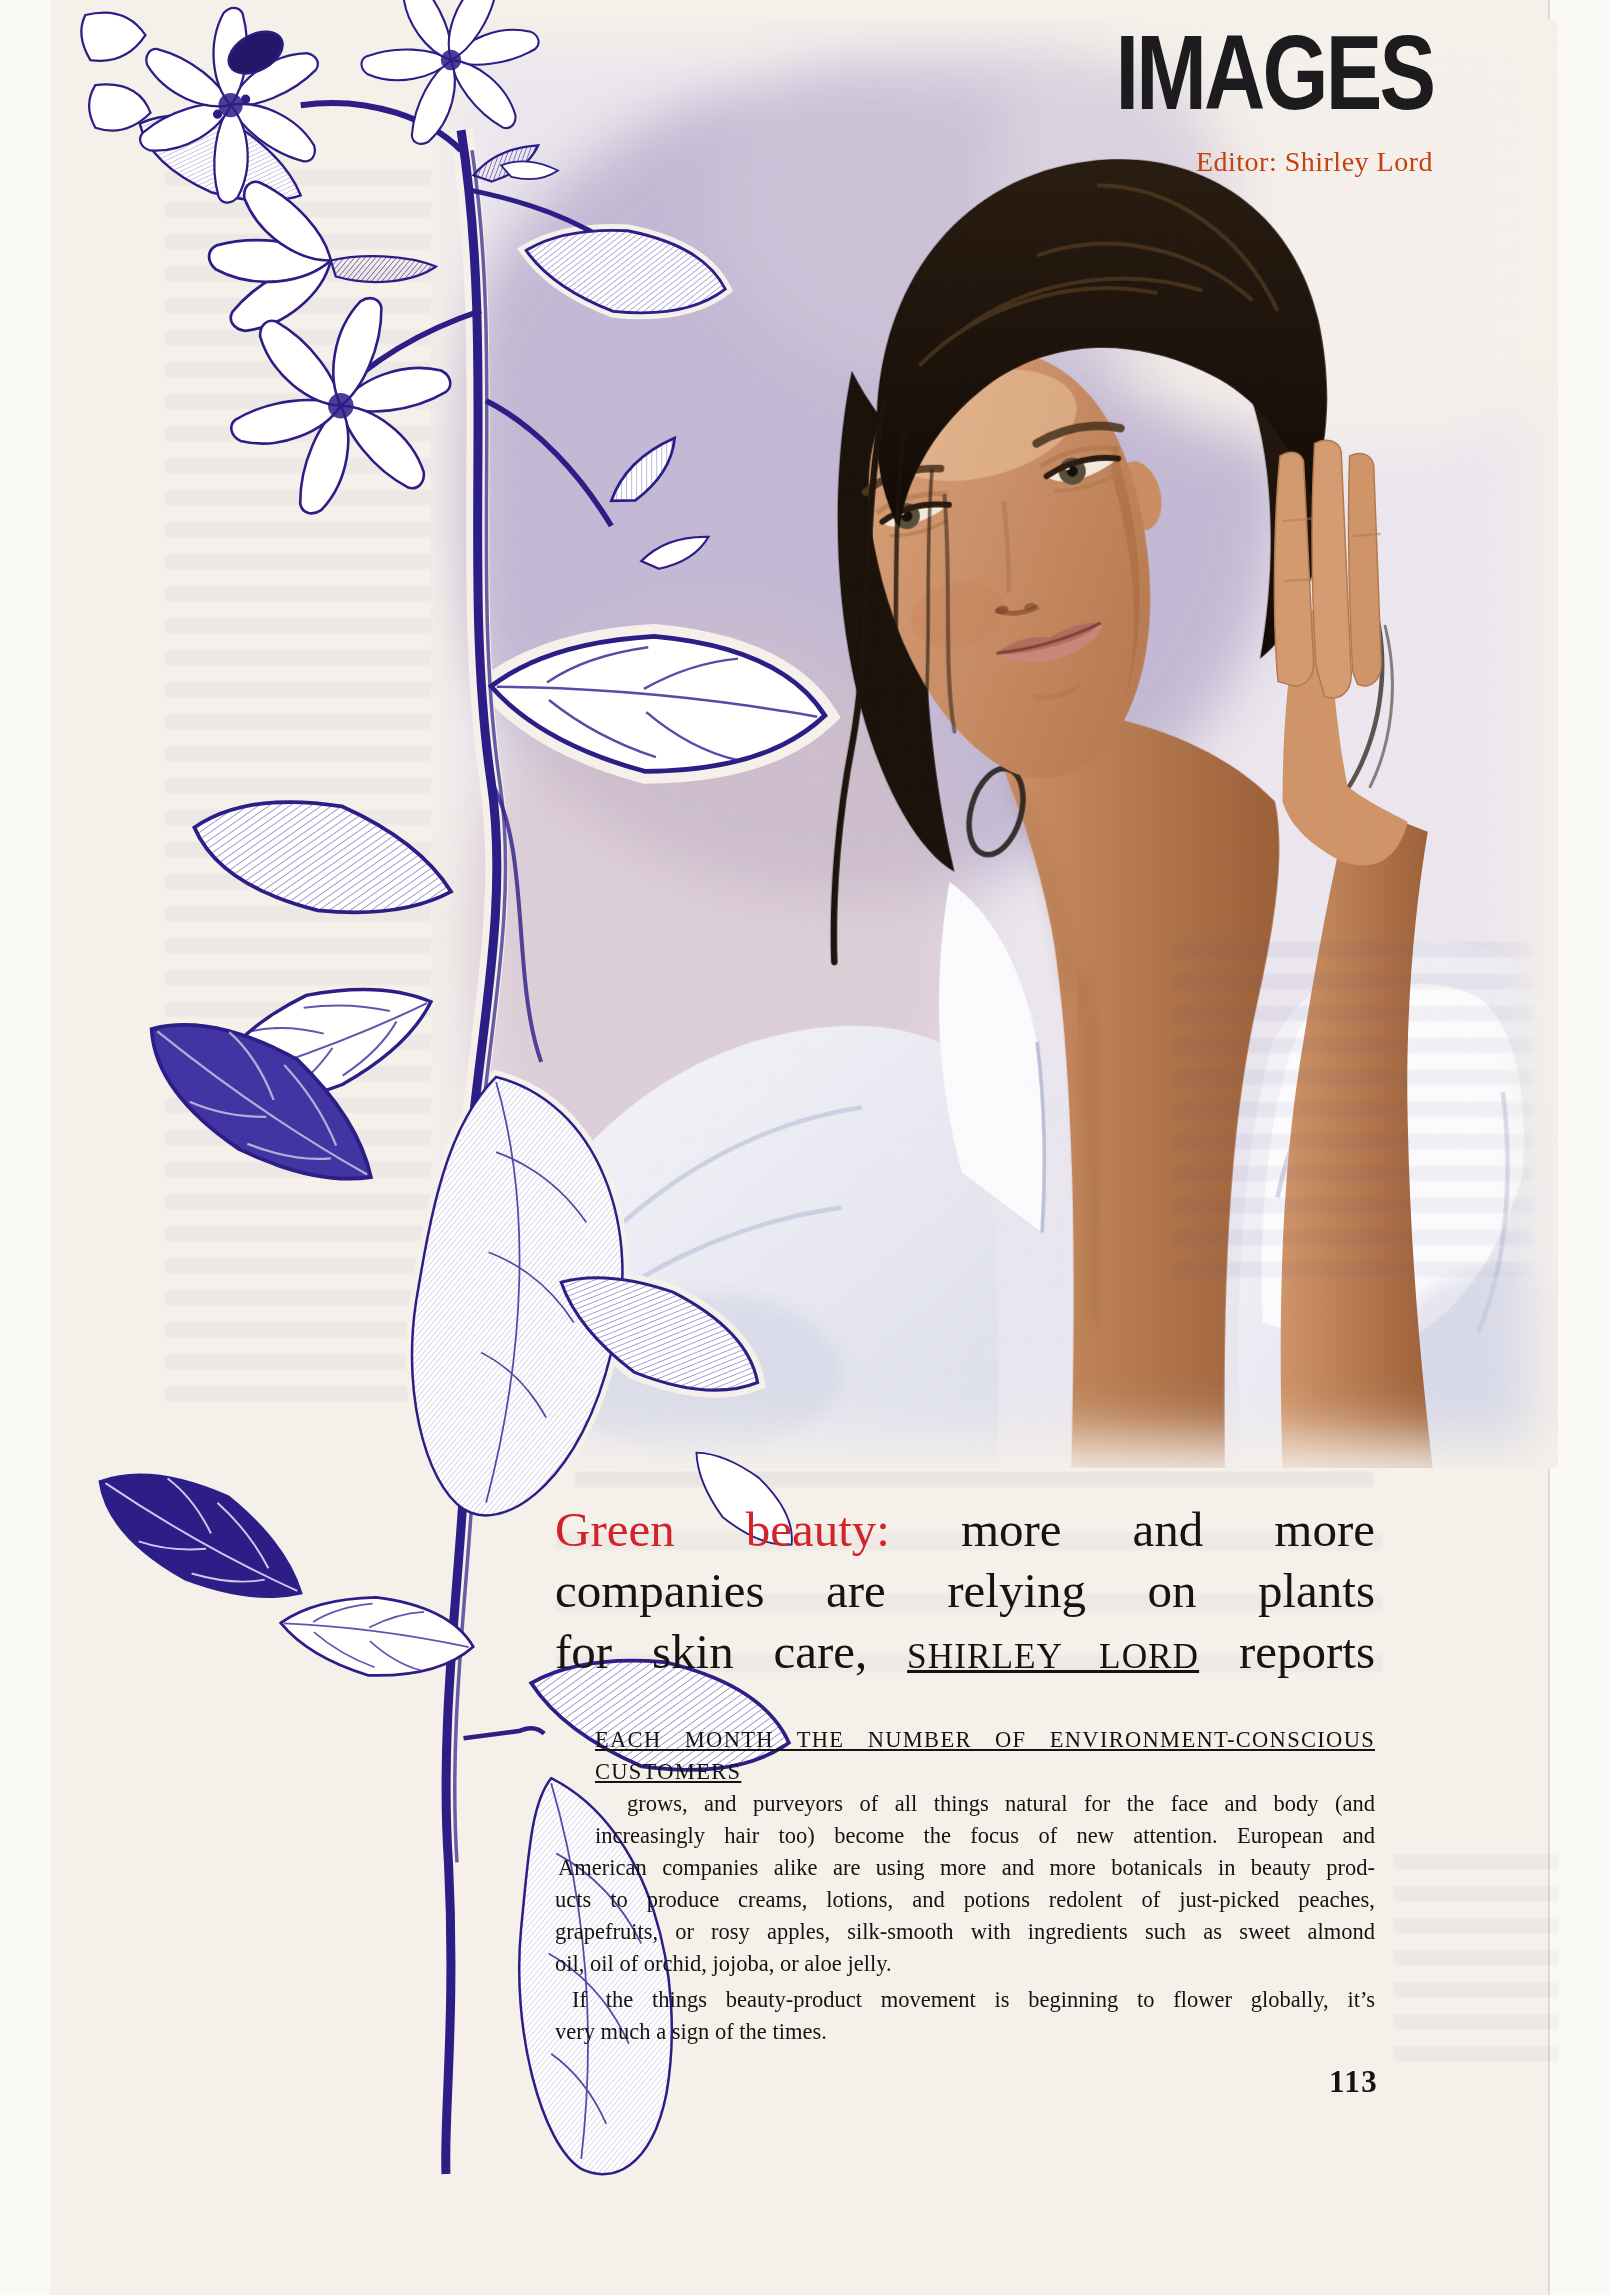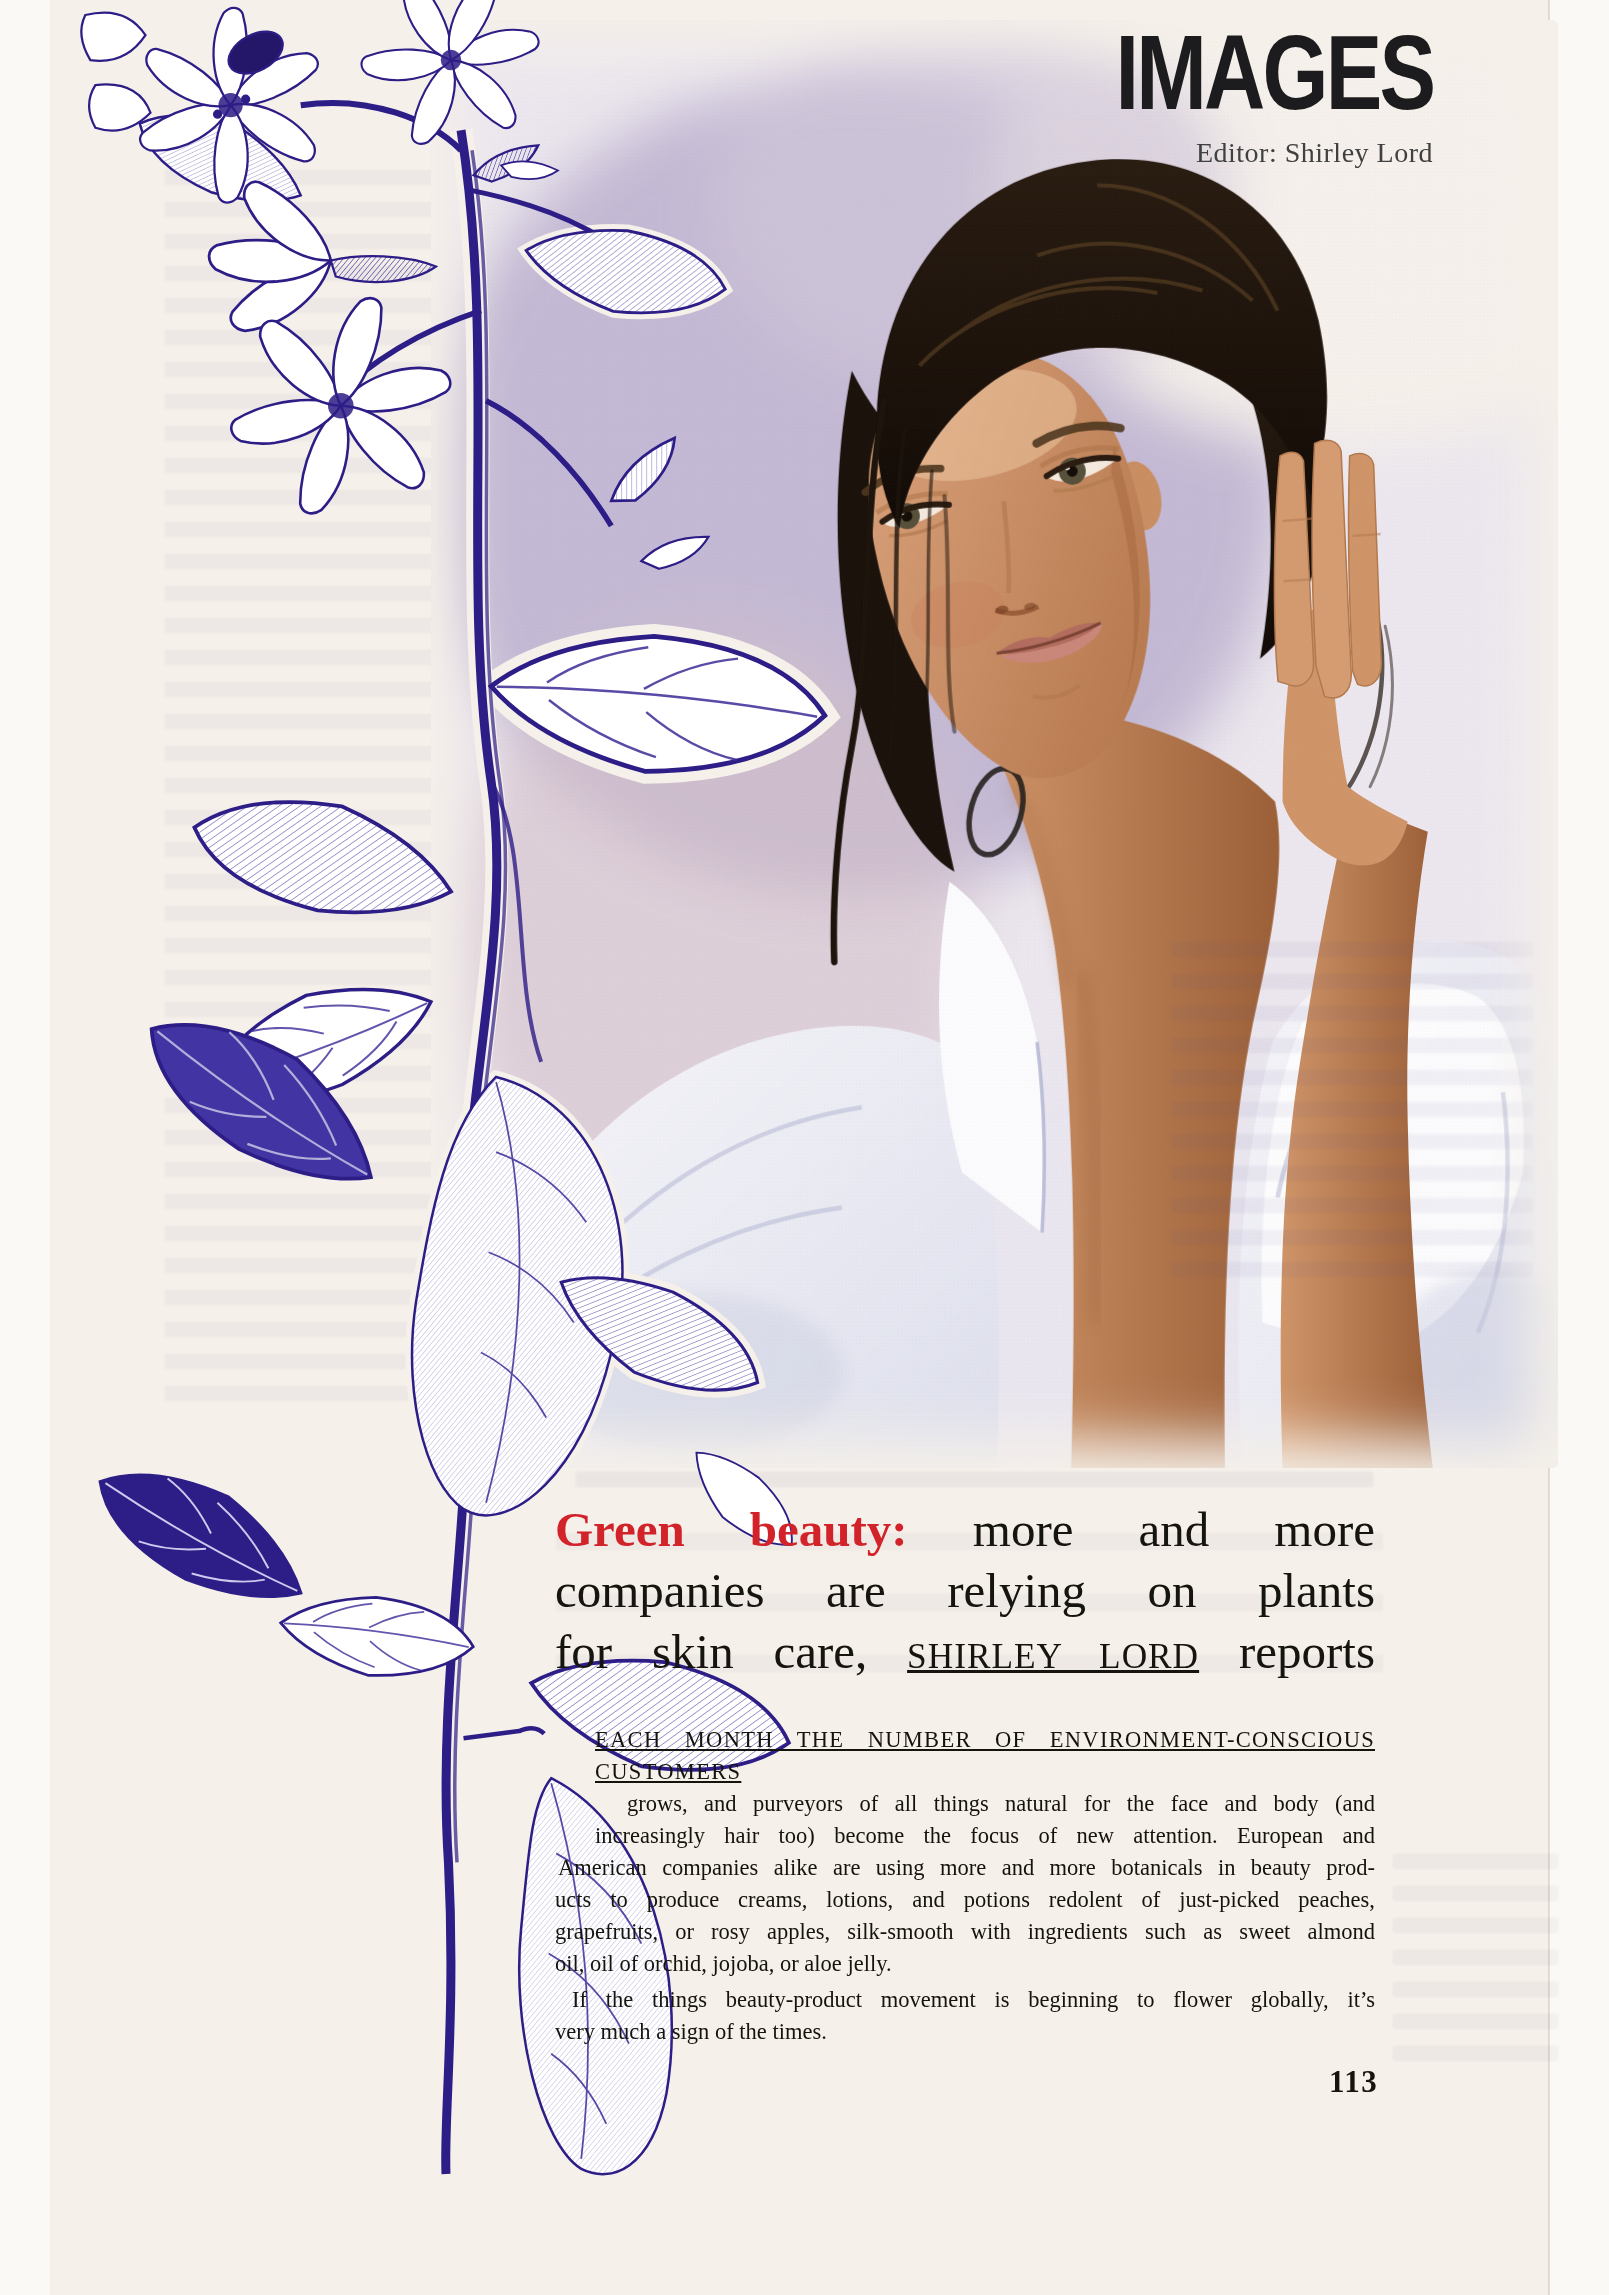--- a/index.html
+++ b/index.html
@@ -23,26 +23,26 @@
   .photo-ghost{position:absolute;left:741px;top:922px;width:361px;height:341px;opacity:.75;}
   
   .illus{position:absolute;left:20px;top:0;width:852px;height:2204px;}
   .illus svg{display:block;width:100%;height:100%;}
   
   .masthead{position:absolute;right:176px;top:19px;text-align:right;}
   .masthead .title{
     font-family:"Liberation Sans", sans-serif;font-weight:700;
     font-size:106px;line-height:1;letter-spacing:-3.5px;color:#1c1c1e;
     transform:scaleX(.8);transform-origin:right top;white-space:nowrap;}
-  .masthead .editor{font-size:28px;color:#404040;margin-top:12px;letter-spacing:0.5px;}
+  .masthead .editor{font-size:28px;color:#c2410c;margin-top:21px;letter-spacing:0.5px;}
   
   .headline{position:absolute;left:555px;top:1499px;width:820px;color:#16140f;}
   .headline .hl{font-size:49px;line-height:61px;white-space:normal;
     text-align:justify;text-align-last:justify;}
-  .headline .red{color:#d2232a;font-weight:700;}
+  .headline .red{color:#d2232a;font-weight:400;}
   .headline .caps{font-size:.72em;letter-spacing:1px;text-decoration:underline;}
   
   .article{position:absolute;left:555px;top:1724px;width:820px;color:#15130d;}
   .article .bl{font-size:22.5px;line-height:32px;}
   .jl{text-align:justify;text-align-last:justify;}
   .ll{text-align:left;}
   .lede{font-size:21px;letter-spacing:1.3px;padding-left:40px;text-decoration:underline;}
   .ind-a{padding-left:72px;} .ind-b{padding-left:40px;} .ind-c{padding-left:3px;}
   .ind-p{padding-left:17px;}
   .gap{margin-top:3.5px;}

